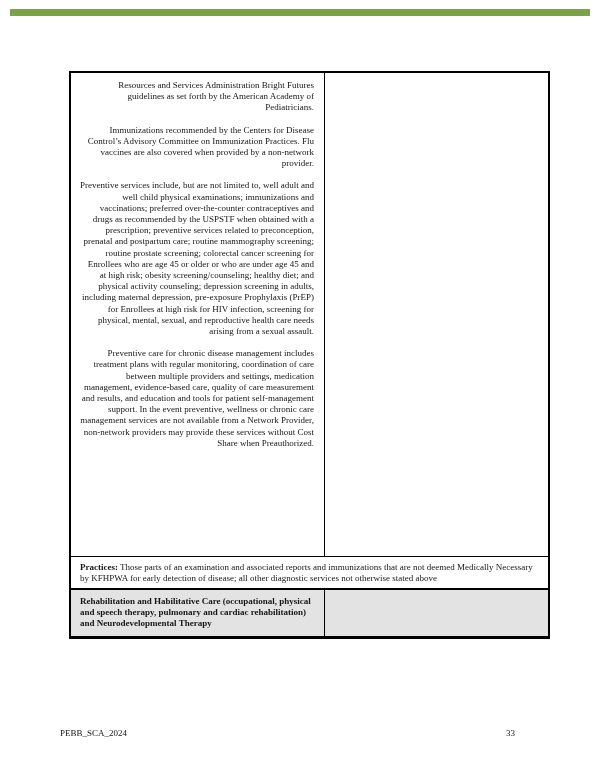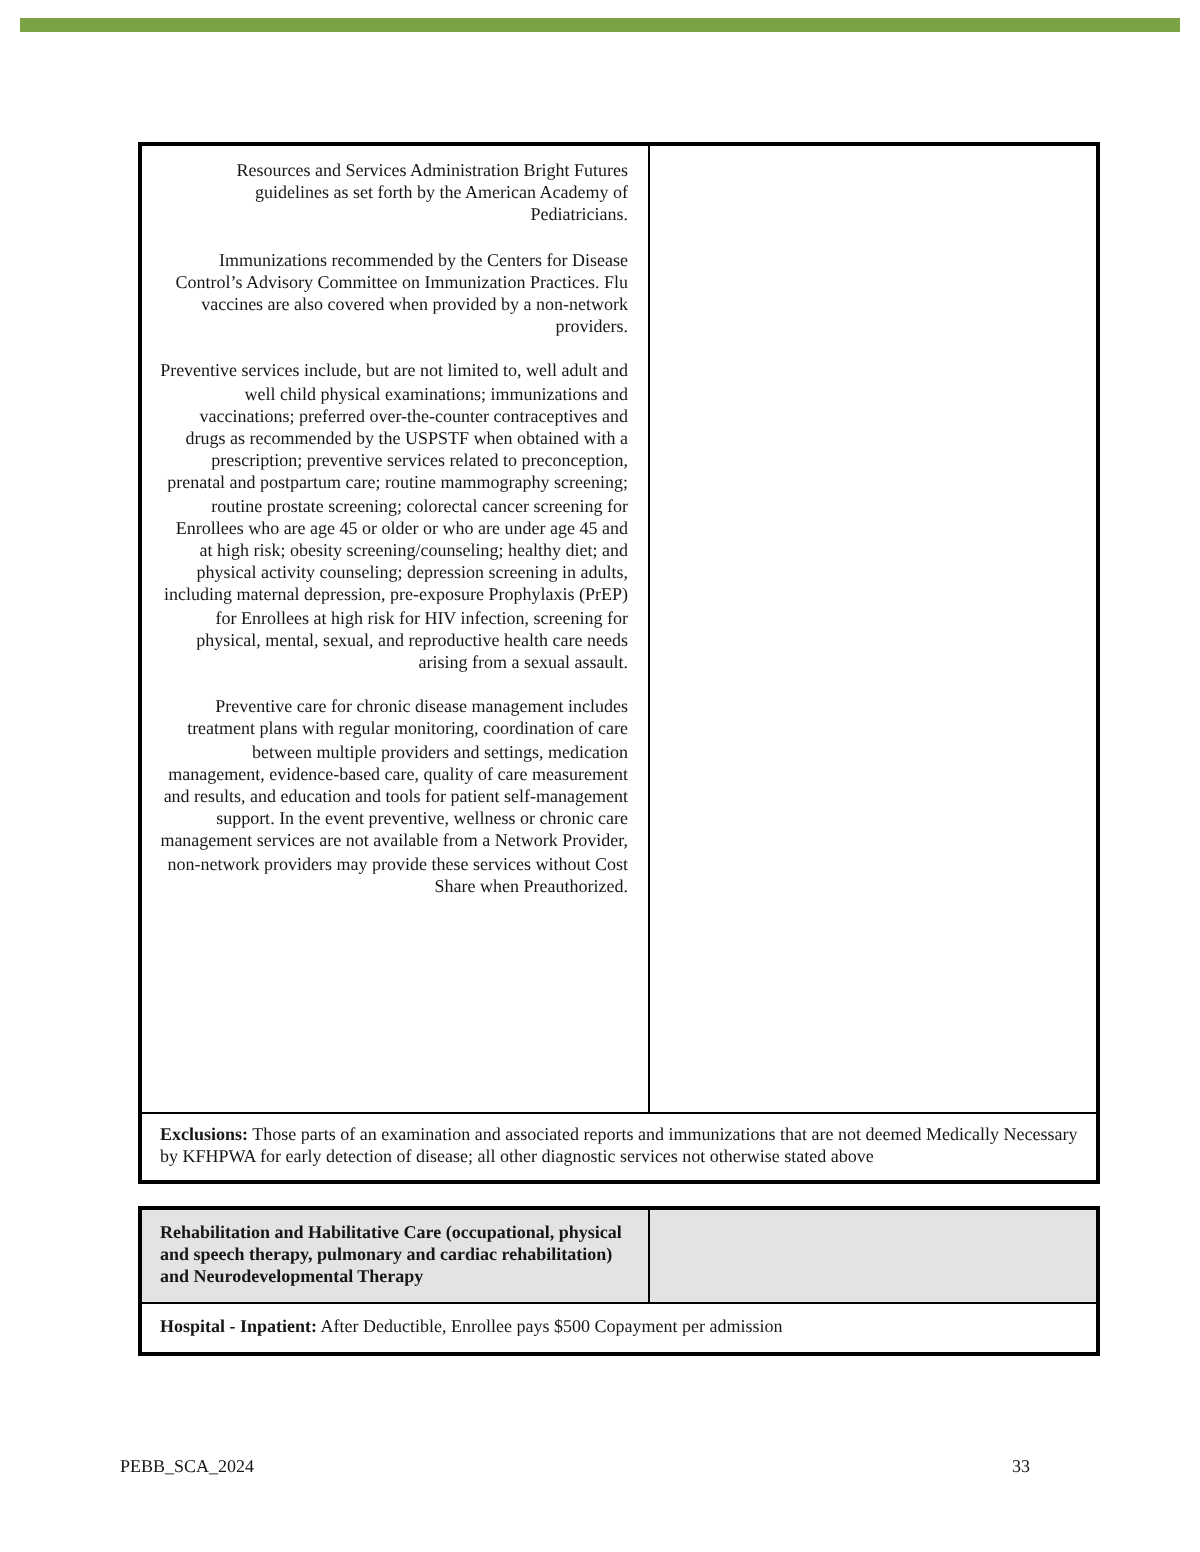--- a/index.html
+++ b/index.html
@@ -14,21 +14,21 @@
     position:absolute; left:10px; top:9px; width:580px; height:7px;
     background:var(--highlight-bar, #7ba344);
   }
 
   .doc-table {
     position:absolute; left:69px; width:481px;
     border:2px solid var(--border, #000); box-sizing:border-box;
     background:#ffffff;
   }
   .table-benefits { top:71px; }
-  .table-rehab    { top:603px; }
+  .table-rehab    { top:588px; }
 
   .tr { display:flex; }
   .benefit-row { height:483px; overflow:hidden; }
   .cell-left {
     width:254px; box-sizing:border-box;
     padding:7px 10px 0 9px;
     border-right:1px solid var(--border, #000);
   }
   .cell-right { flex:1; box-sizing:border-box; padding:6px 10px 0 9px; }
 
@@ -58,41 +58,37 @@
 <body>
 
 <div class="page">
 
   <div class="highlight-bar"></div>
 
   <div class="doc-table table-benefits">
     <div class="tr benefit-row">
       <div class="cell-left">
         <p class="para">Resources and Services Administration Bright Futures guidelines as set forth by the American Academy of Pediatricians.</p>
-        <p class="para">Immunizations recommended by the Centers for Disease Control’s Advisory Committee on Immunization Practices. Flu vaccines are also covered when provided by a non-network providers.</p>
+        <p class="para">Immunizations recommended by the Centers for Disease Control’s Advisory Committee on Immunization Practices. Flu vaccines are also covered when provided by a non-network provider.</p>
         <p class="para">Preventive services include, but are not limited to, well adult and well child physical examinations; immunizations and vaccinations; preferred over-the-counter contraceptives and drugs as recommended by the USPSTF when obtained with a prescription; preventive services related to preconception, prenatal and postpartum care; routine mammography screening; routine prostate screening; colorectal cancer screening for Enrollees who are age 45 or older or who are under age 45 and at high risk; obesity screening/counseling; healthy diet; and physical activity counseling; depression screening in adults, including maternal depression, pre-exposure Prophylaxis (PrEP) for Enrollees at high risk for HIV infection, screening for physical, mental, sexual, and reproductive health care needs arising from a sexual assault.</p>
         <p class="para">Preventive care for chronic disease management includes treatment plans with regular monitoring, coordination of care between multiple providers and settings, medication management, evidence-based care, quality of care measurement and results, and education and tools for patient self-management support. In the event preventive, wellness or chronic care management services are not available from a Network Provider, non-network providers may provide these services without Cost Share when Preauthorized.</p>
       </div>
       <div class="cell-right"></div>
     </div>
     <div class="exclusions-row">
-      <span class="bold">Exclusions:</span>
+      <span class="bold">Practices:</span>
       <span>Those parts of an examination and associated reports and immunizations that are not deemed Medically Necessary by KFHPWA for early detection of disease; all other diagnostic services not otherwise stated above</span>
     </div>
   </div>
 
   <div class="doc-table table-rehab">
     <div class="tr header-row">
       <div class="cell-left small-text">Rehabilitation and Habilitative Care (occupational, physical and speech therapy, pulmonary and cardiac rehabilitation) and Neurodevelopmental Therapy</div>
       <div class="cell-right"></div>
     </div>
     <div class="tr rehab-body">
-      <div class="cell-right small-text">
-        <span class="bold">Hospital - Inpatient:</span>
-        <span>After Deductible, Enrollee pays $500 Copayment per admission</span>
-      </div>
     </div>
   </div>
 
   <div class="footer-left">PEBB_SCA_2024</div>
   <div class="footer-right">33</div>
 
 </div>
 
 </body></html>

